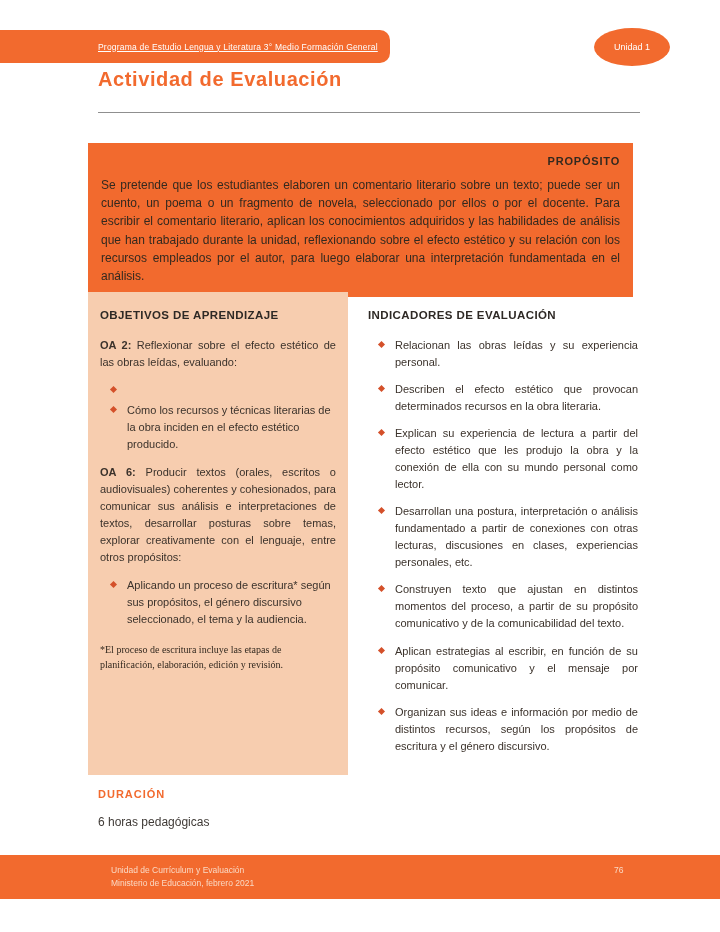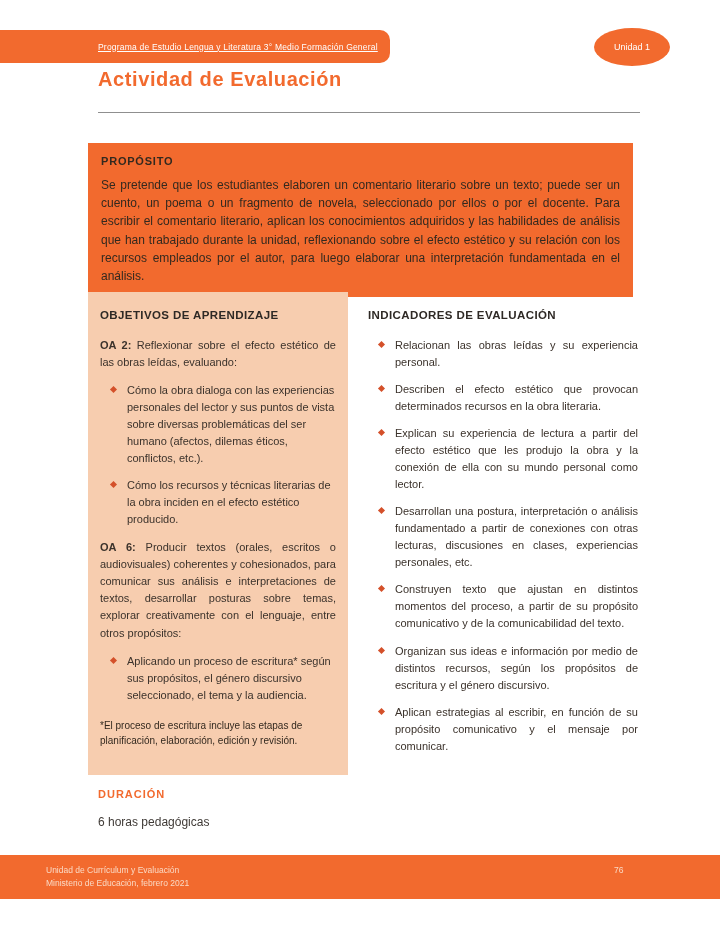--- a/index.html
+++ b/index.html
@@ -45,21 +45,21 @@
     border-top:1px solid var(--rule);
   }
   
   .proposito{
     position:absolute;left:88px;top:143px;width:545px;min-height:146px;
     background:var(--orange);
     padding:12px 13px 12px 13px;
   }
   .proposito h2{
     font-size:11px;font-weight:bold;color:#33291F;
-    letter-spacing:.8px;margin-bottom:9px;
+    letter-spacing:.8px;margin-bottom:9px;text-align:right;
   }
   .proposito p{
     font-size:12px;line-height:1.52;color:#33291F;
     text-align:justify;
   }
   
   .columns{
     position:absolute;left:88px;top:292px;width:552px;
     display:flex;gap:14px;align-items:stretch;
   }
@@ -87,36 +87,36 @@
     padding-left:11px;
   }
   ul.blist .marker{
     flex:0 0 auto;width:5px;height:5px;margin-top:5px;margin-right:11px;
     background:var(--bullet);
     transform:rotate(45deg);
   }
   .col-left .btext{ text-align:left; }
   .col-right .btext{ text-align:justify; }
   .footnote{
-    font-size:10px;line-height:1.5;margin-top:14px;color:#33291F;
+    font-size:10px;line-height:1.5;margin-top:14px;color:#33291F;font-family:Liberation Serif, serif;
   }
   
   .duracion{ position:absolute;left:98px;top:788px; }
   .duracion h3{
     font-size:11px;font-weight:bold;color:var(--orange);letter-spacing:1px;
   }
   .duracion .dur-value{ margin-top:15px;font-size:12px;color:#3F3A36; }
   
   .footer{
     position:absolute;left:0;top:855px;width:720px;height:44px;
     background:var(--orange);
     display:flex;align-items:center;
     color:var(--footer_text);font-size:8.5px;line-height:1.5;
   }
-  .footer .footer-lines{ padding-left:46px; }
+  .footer .footer-lines{ padding-left:111px; }
   .footer .page-number{
     position:absolute;left:614px;top:9px;
   }
 </style>
 </head>
 <body>
 
 <div class="header-band">
   <span>Programa de Estudio Lengua y Literatura 3° Medio Formación General</span>
 </div>
@@ -136,21 +136,20 @@
 <div class="columns">
 
   <section class="col-left">
     <div class="col-head">OBJETIVOS DE APRENDIZAJE</div>
 
     <p class="oa-para"><span class="oa-label">OA 2:</span><span> Reflexionar sobre el efecto estético de las obras leídas, evaluando:</span></p>
 
     <ul class="blist">
         <li>
         <span class="marker"></span>
-        <span class="btext">Cómo la obra dialoga con las experiencias personales del lector y sus puntos de vista sobre diversas problemáticas del ser humano (afectos, dilemas éticos, conflictos, etc.).</span>
       </li>
         <li>
         <span class="marker"></span>
         <span class="btext">Cómo los recursos y técnicas literarias de la obra inciden en el efecto estético producido.</span>
       </li>
       </ul>
 
     <p class="oa-para"><span class="oa-label">OA 6:</span><span> Producir textos (orales, escritos o audiovisuales) coherentes y cohesionados, para comunicar sus análisis e interpretaciones de textos, desarrollar posturas sobre temas, explorar creativamente con el lenguaje, entre otros propósitos:</span></p>
 
     <ul class="blist">
@@ -182,25 +181,25 @@
         <li>
         <span class="marker"></span>
         <span class="btext">Desarrollan una postura, interpretación o análisis fundamentado a partir de conexiones con otras lecturas, discusiones en clases, experiencias personales, etc.</span>
       </li>
         <li>
         <span class="marker"></span>
         <span class="btext">Construyen texto que ajustan en distintos momentos del proceso, a partir de su propósito comunicativo y de la comunicabilidad del texto.</span>
       </li>
         <li>
         <span class="marker"></span>
+        <span class="btext">Aplican estrategias al escribir, en función de su propósito comunicativo y el mensaje por comunicar.</span>
+      </li>
+        <li>
+        <span class="marker"></span>
         <span class="btext">Organizan sus ideas e información por medio de distintos recursos, según los propósitos de escritura y el género discursivo.</span>
-      </li>
-        <li>
-        <span class="marker"></span>
-        <span class="btext">Aplican estrategias al escribir, en función de su propósito comunicativo y el mensaje por comunicar.</span>
       </li>
       </ul>
   </section>
 
 </div>
 
 <section class="duracion">
   <h3>DURACIÓN</h3>
   <div class="dur-value">6 horas pedagógicas</div>
 </section>

